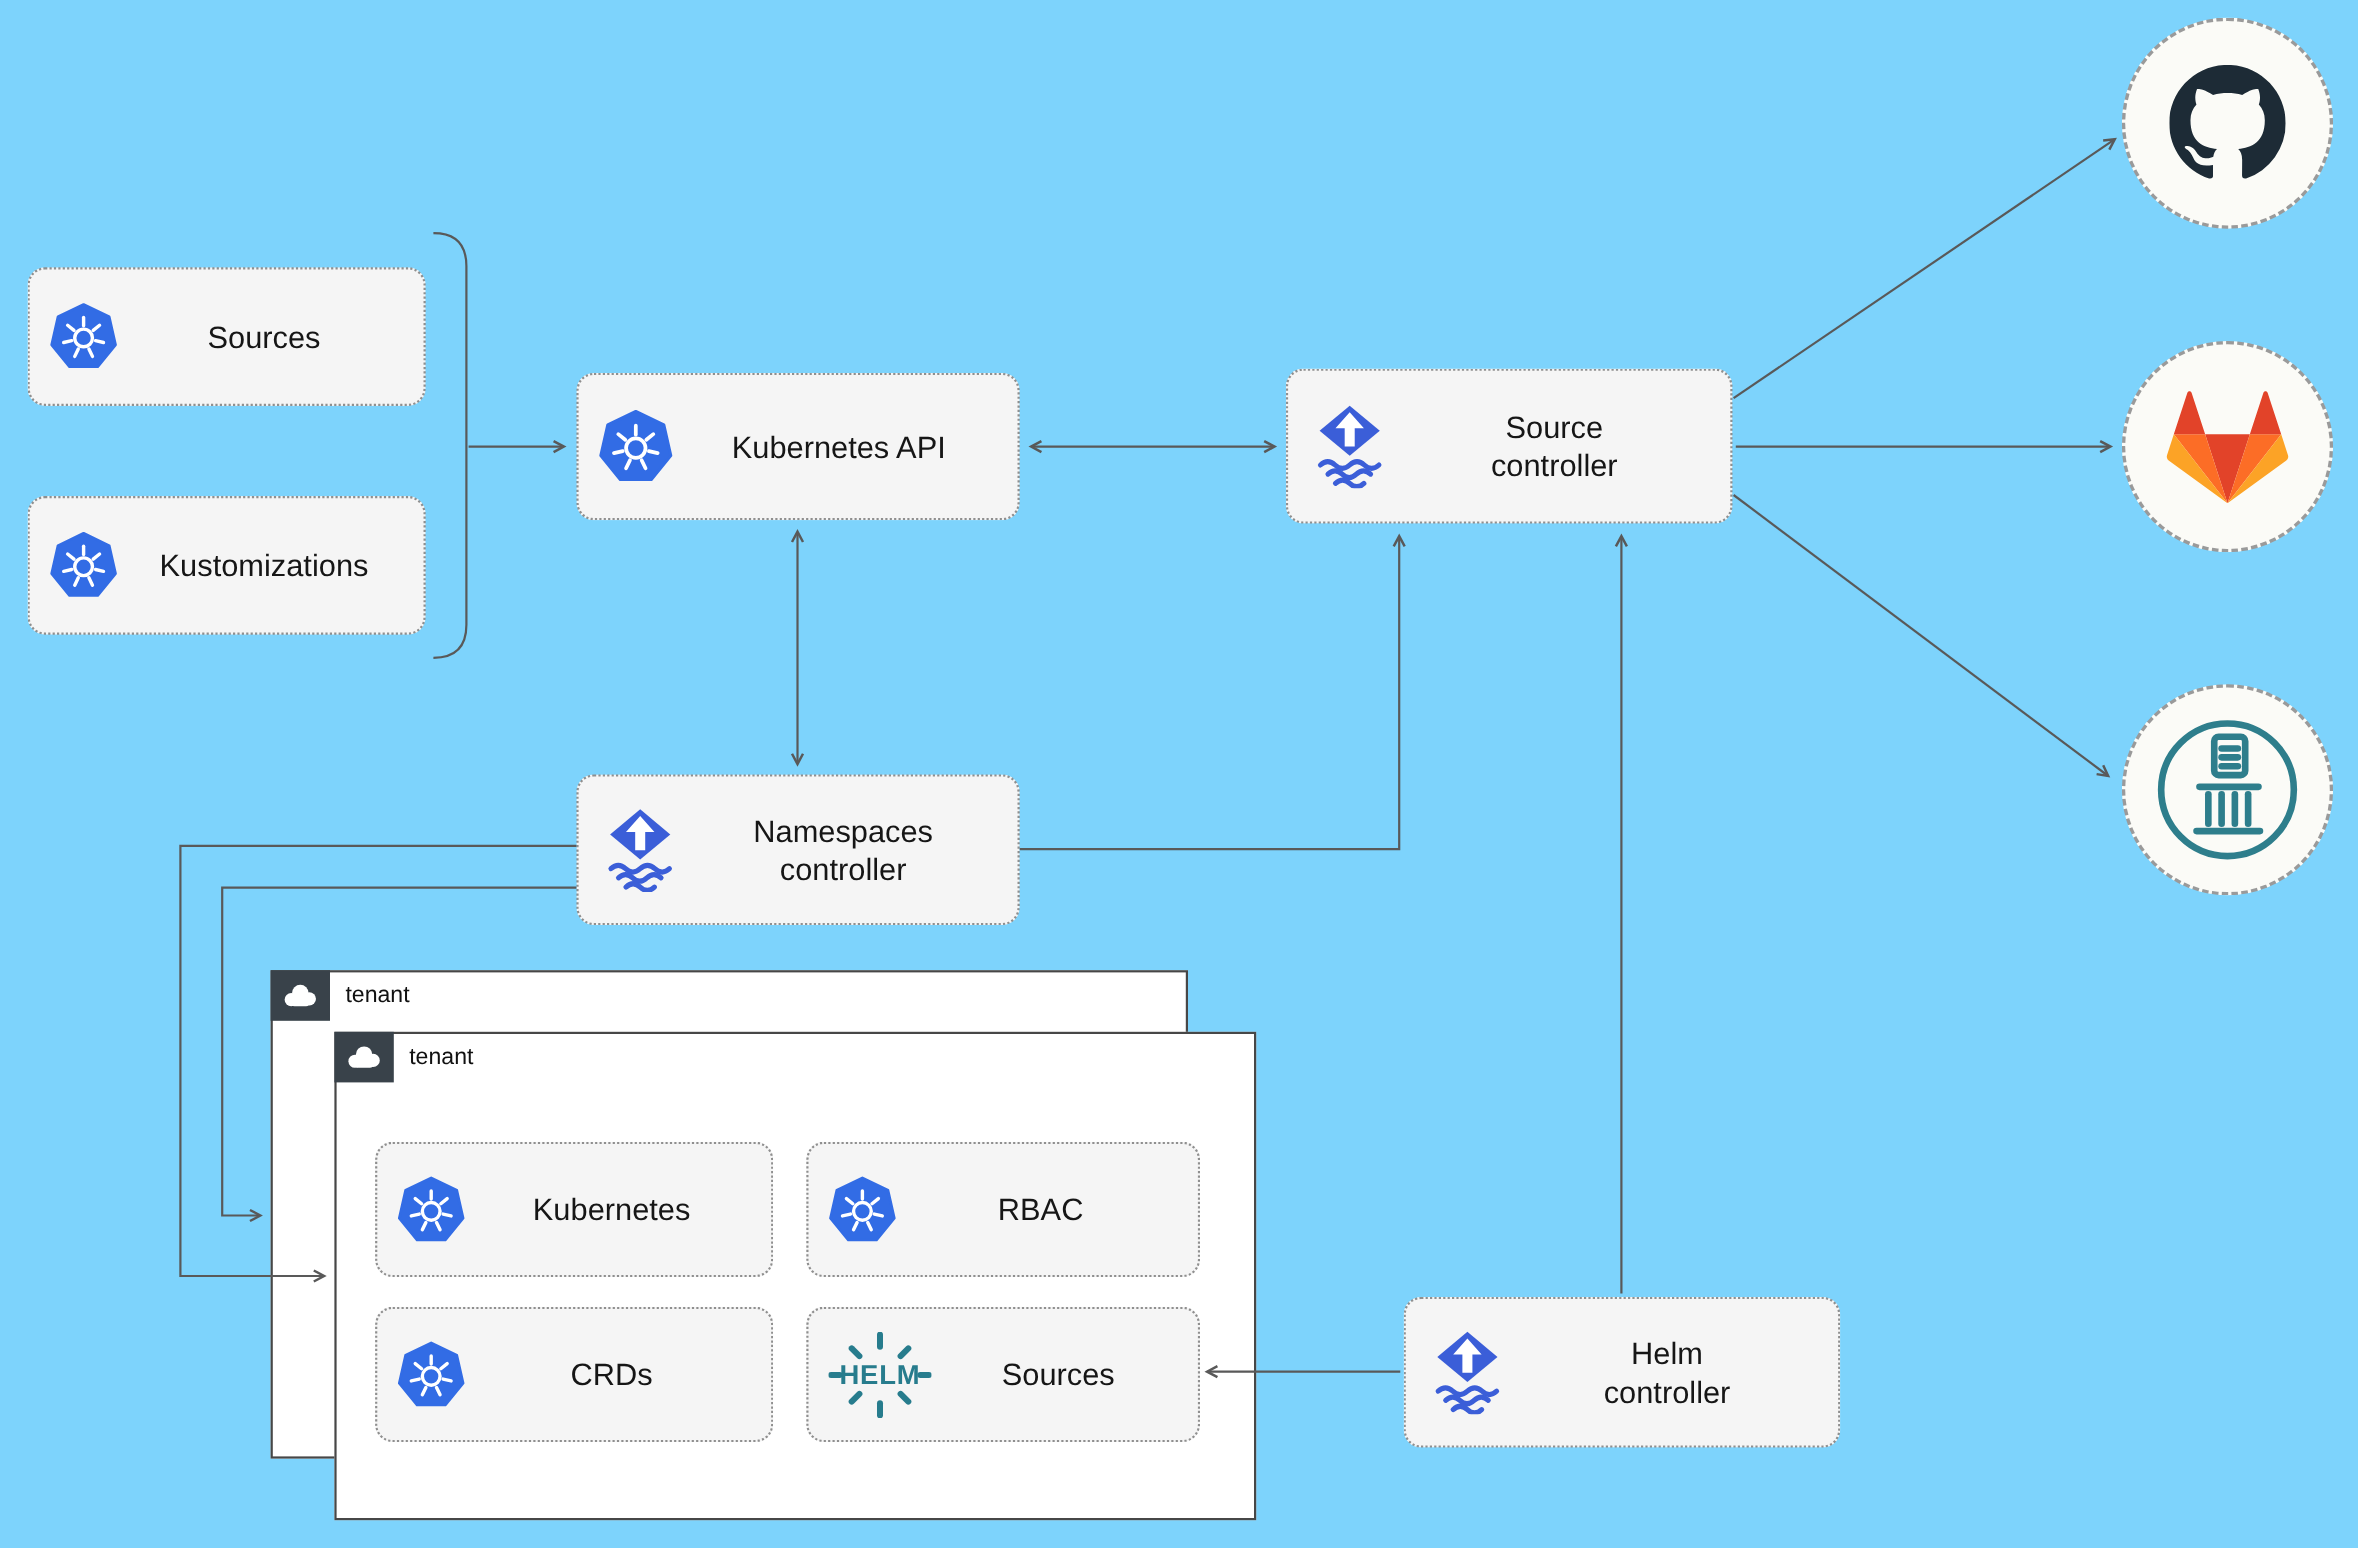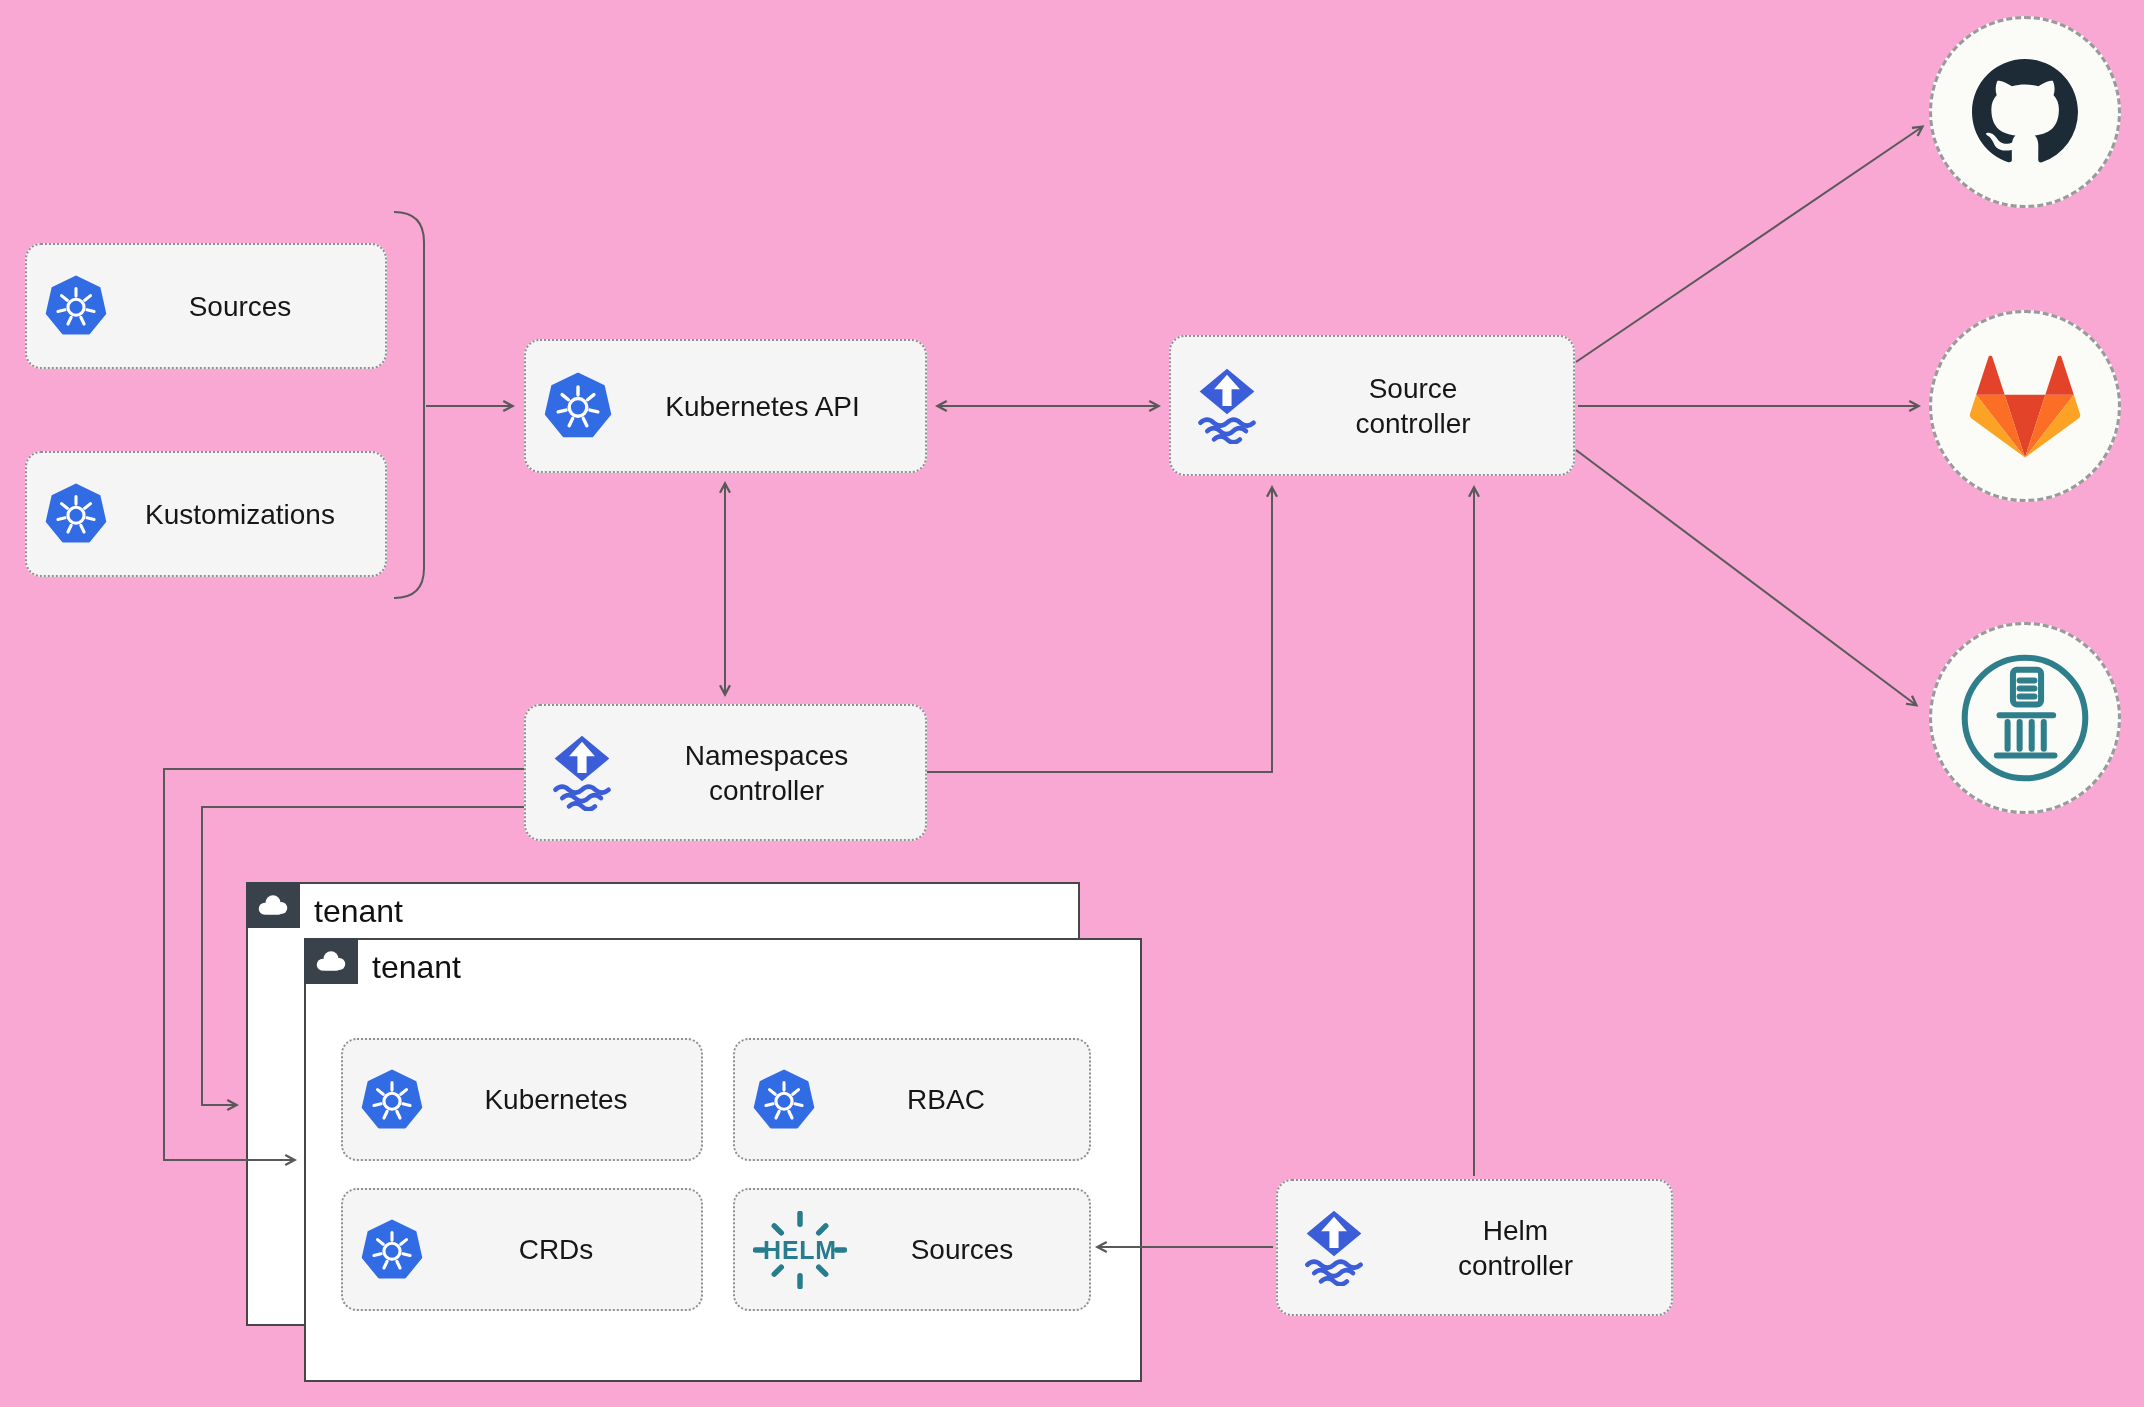--- a/index.html
+++ b/index.html
@@ -3,21 +3,21 @@
 <meta charset="utf-8">
 <style>
   * { box-sizing: border-box; }
   html, body { margin: 0; padding: 0; background: #ffffff; }
   body { font-family: "Liberation Sans", sans-serif; color: #161616; }
 
   .canvas {
     position: relative;
     width: 2144px;
     height: 1407px;
-    background: #f9a8d4;
+    background: #7dd3fc;
     overflow: hidden;
   }
 
   .defs { position: absolute; width: 0; height: 0; overflow: hidden; }
 
   
   .node {
     position: absolute;
     display: flex;
     align-items: center;
@@ -60,21 +60,21 @@
     height: 46px;
     background: #39424a;
     display: flex;
     align-items: center;
     justify-content: center;
   }
   .tenant-label {
     position: absolute;
     left: 66px;
     top: 9px;
-    font-size: 32px;
+    font-size: 21px;
     color: #111111;
   }
 
   
   .edges {
     position: absolute;
     left: 0;
     top: 0;
     z-index: 20;
     pointer-events: none;

